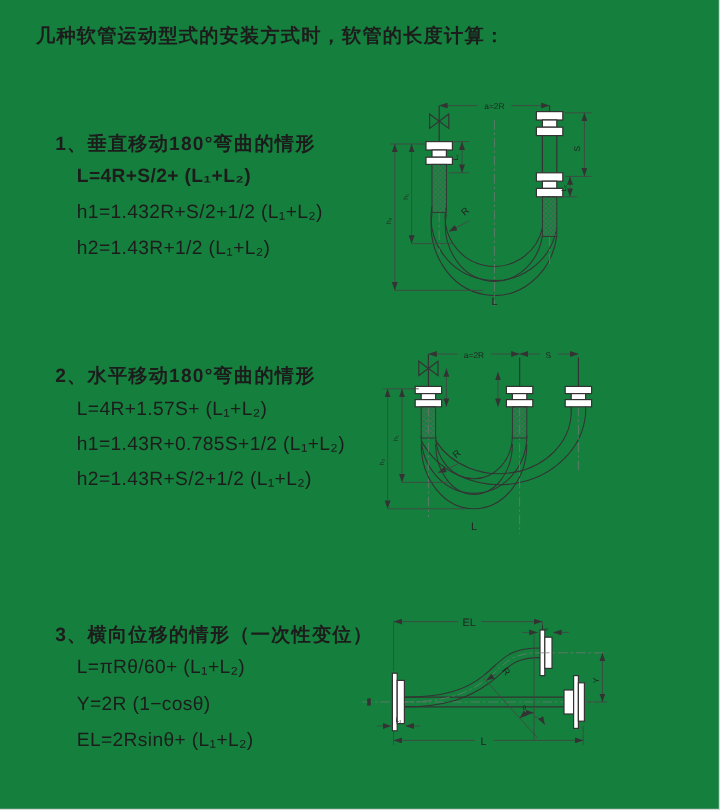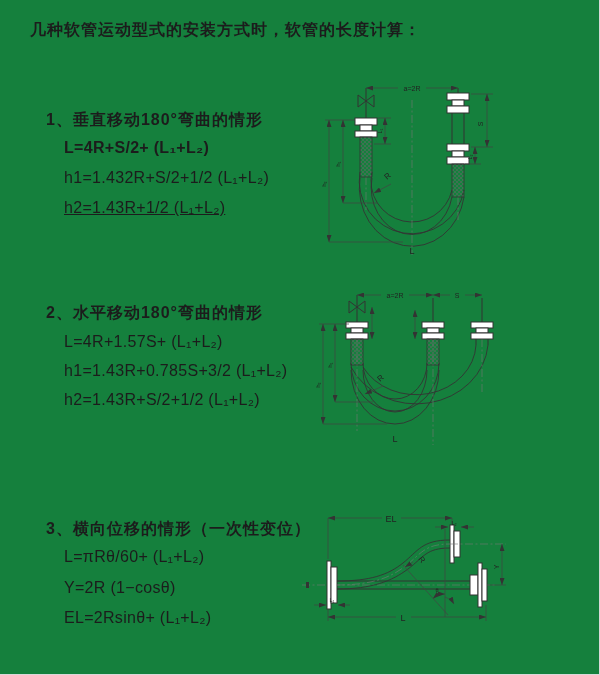--- a/index.html
+++ b/index.html
@@ -27,25 +27,25 @@
 </head>
 <body>
 
 <div class="page">
 
   <div class="abs title" style="left:30px;top:20px;">几种软管运动型式的安装方式时，软管的长度计算：</div>
 
   <div class="abs sec-heading" style="left:46px;top:110px;">1、垂直移动180°弯曲的情形</div>
   <div class="abs formula" style="left:64px;top:139px;font-weight:bold;">L=4R+S/2+ (L₁+L₂)</div>
   <div class="abs formula" style="left:64px;top:169px;">h1=1.432R+S/2+1/2 (L₁+L₂)</div>
-  <div class="abs formula" style="left:64px;top:199px;text-decoration:underline;">h2=1.43R+1/2 (L₁+L₂)</div>
+  <div class="abs formula" style="left:64px;top:199px;">h2=1.43R+1/2 (L₁+L₂)</div>
 
   <div class="abs sec-heading" style="left:46px;top:303px;">2、水平移动180°弯曲的情形</div>
   <div class="abs formula" style="left:64px;top:333px;">L=4R+1.57S+ (L₁+L₂)</div>
-  <div class="abs formula" style="left:64px;top:362px;">h1=1.43R+0.785S+3/2 (L₁+L₂)</div>
+  <div class="abs formula" style="left:64px;top:362px;">h1=1.43R+0.785S+1/2 (L₁+L₂)</div>
   <div class="abs formula" style="left:64px;top:391px;">h2=1.43R+S/2+1/2 (L₁+L₂)</div>
 
   <div class="abs sec-heading" style="left:46px;top:519px;">3、横向位移的情形（一次性变位）</div>
   <div class="abs formula" style="left:64px;top:548px;">L=πRθ/60+ (L₁+L₂)</div>
   <div class="abs formula" style="left:64px;top:579px;">Y=2R (1−cosθ)</div>
   <div class="abs formula" style="left:64px;top:609px;">EL=2Rsinθ+ (L₁+L₂)</div>
 
   <svg style="left:315px;top:72px;" width="275" height="198" viewBox="0 0 275 198">
     <defs>
       <marker id="ar1" markerUnits="userSpaceOnUse" markerWidth="7" markerHeight="5" refX="7" refY="2.5" orient="auto-start-reverse">

